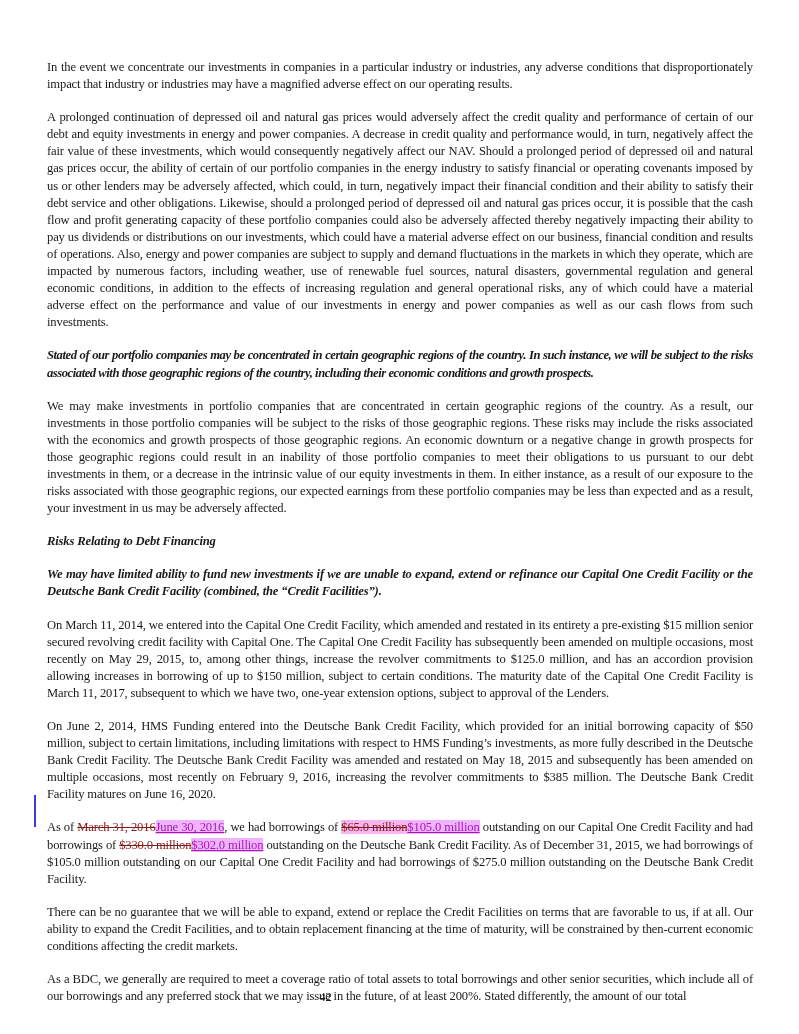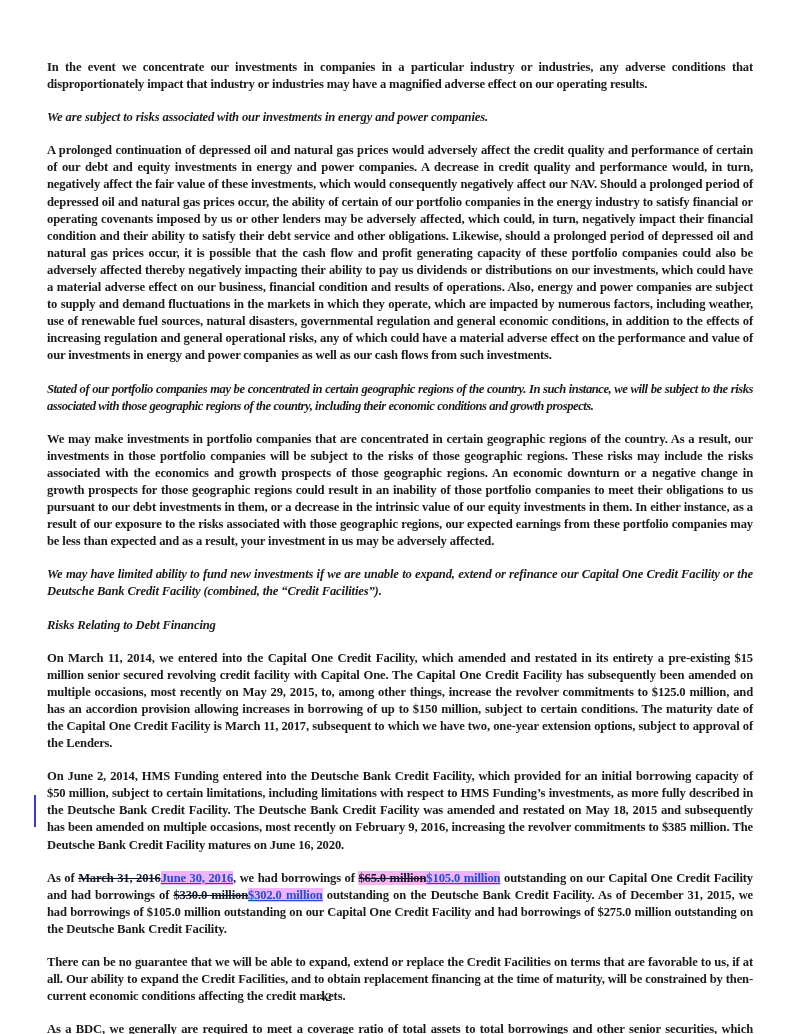--- a/index.html
+++ b/index.html
@@ -6,48 +6,47 @@
     body {
       width: 799px; height: 1034px; position: relative; overflow: hidden;
       font-family: "Liberation Serif", "DejaVu Serif", serif;
       color: #1a1a1a;
     }
     .page {
       position: absolute; left: 47px; top: 59px; width: 706px;
       font-size: 12.6px; line-height: 17.1px;
       letter-spacing: -0.15px;
     }
-    p { margin: 0 0 16px 0; text-align: justify; font-weight: bold; }
+    p { margin: 0 0 16px 0; text-align: justify; }
     .h { font-weight: bold; font-style: italic; }
     .h-tight { letter-spacing: -0.45px; }
-    .del { color: #0f172a; text-decoration: line-through; }
+    .del { color: #7f1d1d; text-decoration: line-through; }
     .del-hl { background: #f8b4f0; margin-top: 31px; }
-    .ins { color: #1d4ed8; text-decoration: underline; background: #f1b2ff; }
+    .ins { color: #a21caf; text-decoration: underline; background: #f1b2ff; }
     .change-bar {
       position: absolute; left: 34px; top: 795px; width: 2px; height: 32px;
       background: #3b3bd6;
     }
     .page-num {
       position: absolute; left: 0; width: 651px; top: 990px;
       text-align: center; font-size: 12.6px;
     }
   </style>
 </head>
 <body>
 
 <div class="change-bar"></div>
 
 <div class="page">
   <p>In the event we concentrate our investments in companies in a particular industry or industries, any adverse conditions that disproportionately impact that industry or industries may have a magnified adverse effect on our operating results.</p>
-  <p class="h">We are subject to risks associated with our investments in energy and power companies.</p>
   <p>A prolonged continuation of depressed oil and natural gas prices would adversely affect the credit quality and performance of certain of our debt and equity investments in energy and power companies. A decrease in credit quality and performance would, in turn, negatively affect the fair value of these investments, which would consequently negatively affect our NAV.  Should a prolonged period of depressed oil and natural gas prices occur, the ability of certain of our portfolio companies in the energy industry to satisfy financial or operating covenants imposed by us or other lenders may be adversely affected, which could, in turn, negatively impact their financial condition and their ability to satisfy their debt service and other obligations. Likewise, should a prolonged period of depressed oil and natural gas prices occur, it is possible that the cash flow and profit generating capacity of these portfolio companies could also be adversely affected thereby negatively impacting their ability to pay us dividends or distributions on our investments, which could have a material adverse effect on our business, financial condition and results of operations. Also, energy and power companies are subject to supply and demand fluctuations in the markets in which they operate, which are impacted by numerous factors, including weather, use of renewable fuel sources, natural disasters, governmental regulation and general economic conditions, in addition to the effects of increasing regulation and general operational risks, any of which could have a material adverse effect on the performance and value of our investments in energy and power companies as well as our cash flows from such investments.</p>
   <p class="h h-tight">Stated of our portfolio companies may be concentrated in certain geographic regions of the country. In such instance, we will be subject to the risks associated with those geographic regions of the country, including their economic conditions and growth prospects.</p>
   <p>We may make investments in portfolio companies that are concentrated in certain geographic regions of the country. As a result, our investments in those portfolio companies will be subject to the risks of those geographic regions. These risks may include the risks associated with the economics and growth prospects of those geographic regions. An economic downturn or a negative change in growth prospects for those geographic regions could result in an inability of those portfolio companies to meet their obligations to us pursuant to our debt investments in them, or a decrease in the intrinsic value of our equity investments in them. In either instance, as a result of our exposure to the risks associated with those geographic regions, our expected earnings from these portfolio companies may be less than expected and as a result, your investment in us may be adversely affected.</p>
+  <p class="h">Risks Relating to Debt Financing</p>
   <p class="h">We may have limited ability to fund new investments if we are unable to expand, extend or refinance our Capital One Credit Facility or the Deutsche Bank Credit Facility (combined, the “Credit Facilities”).</p>
-  <p class="h">Risks Relating to Debt Financing</p>
   <p>On March 11, 2014, we entered into the Capital One Credit Facility, which amended and restated in its entirety a pre-existing $15 million senior secured revolving credit facility with Capital One. The Capital One Credit Facility has subsequently been amended on multiple occasions, most recently on May 29, 2015, to, among other things, increase the revolver commitments to $125.0 million, and has an accordion provision allowing increases in borrowing of up to $150 million, subject to certain conditions. The maturity date of the Capital One Credit Facility is March 11, 2017, subsequent to which we have two, one-year extension options, subject to approval of the Lenders.</p>
   <p>On June 2, 2014, HMS Funding entered into the Deutsche Bank Credit Facility, which provided for an initial borrowing capacity of $50 million, subject to certain limitations, including limitations with respect to HMS Funding’s investments, as more fully described in the Deutsche Bank Credit Facility. The Deutsche Bank Credit Facility was amended and restated on May 18, 2015 and subsequently has been amended on multiple occasions, most recently on February 9, 2016, increasing the revolver commitments to $385 million. The Deutsche Bank Credit Facility matures on June 16, 2020.</p>
   <p><span>As of </span><span class="del">March 31, 2016</span><span class="ins">June 30, 2016</span><span>, we had borrowings of </span><span class="del del-hl">$65.0 million</span><span class="ins">$105.0 million</span><span> outstanding on our Capital One Credit Facility and had borrowings of </span><span class="del">$330.0 million</span><span class="ins">$302.0 million</span><span> outstanding on the Deutsche Bank Credit Facility. As of December 31, 2015, we had borrowings of $105.0 million outstanding on our Capital One Credit Facility and had borrowings of $275.0 million outstanding on the Deutsche Bank Credit Facility.</span></p>
   <p>There can be no guarantee that we will be able to expand, extend or replace the Credit Facilities on terms that are favorable to us, if at all. Our ability to expand the Credit Facilities, and to obtain replacement financing at the time of maturity, will be constrained by then-current economic conditions affecting the credit markets.</p>
   <p>As a BDC, we generally are required to meet a coverage ratio of total assets to total borrowings and other senior securities, which include all of our borrowings and any preferred stock that we may issue in the future, of at least 200%. Stated differently, the amount of our total</p>
 </div>
 
 <div class="page-num">42</div>
 
 </body></html>

